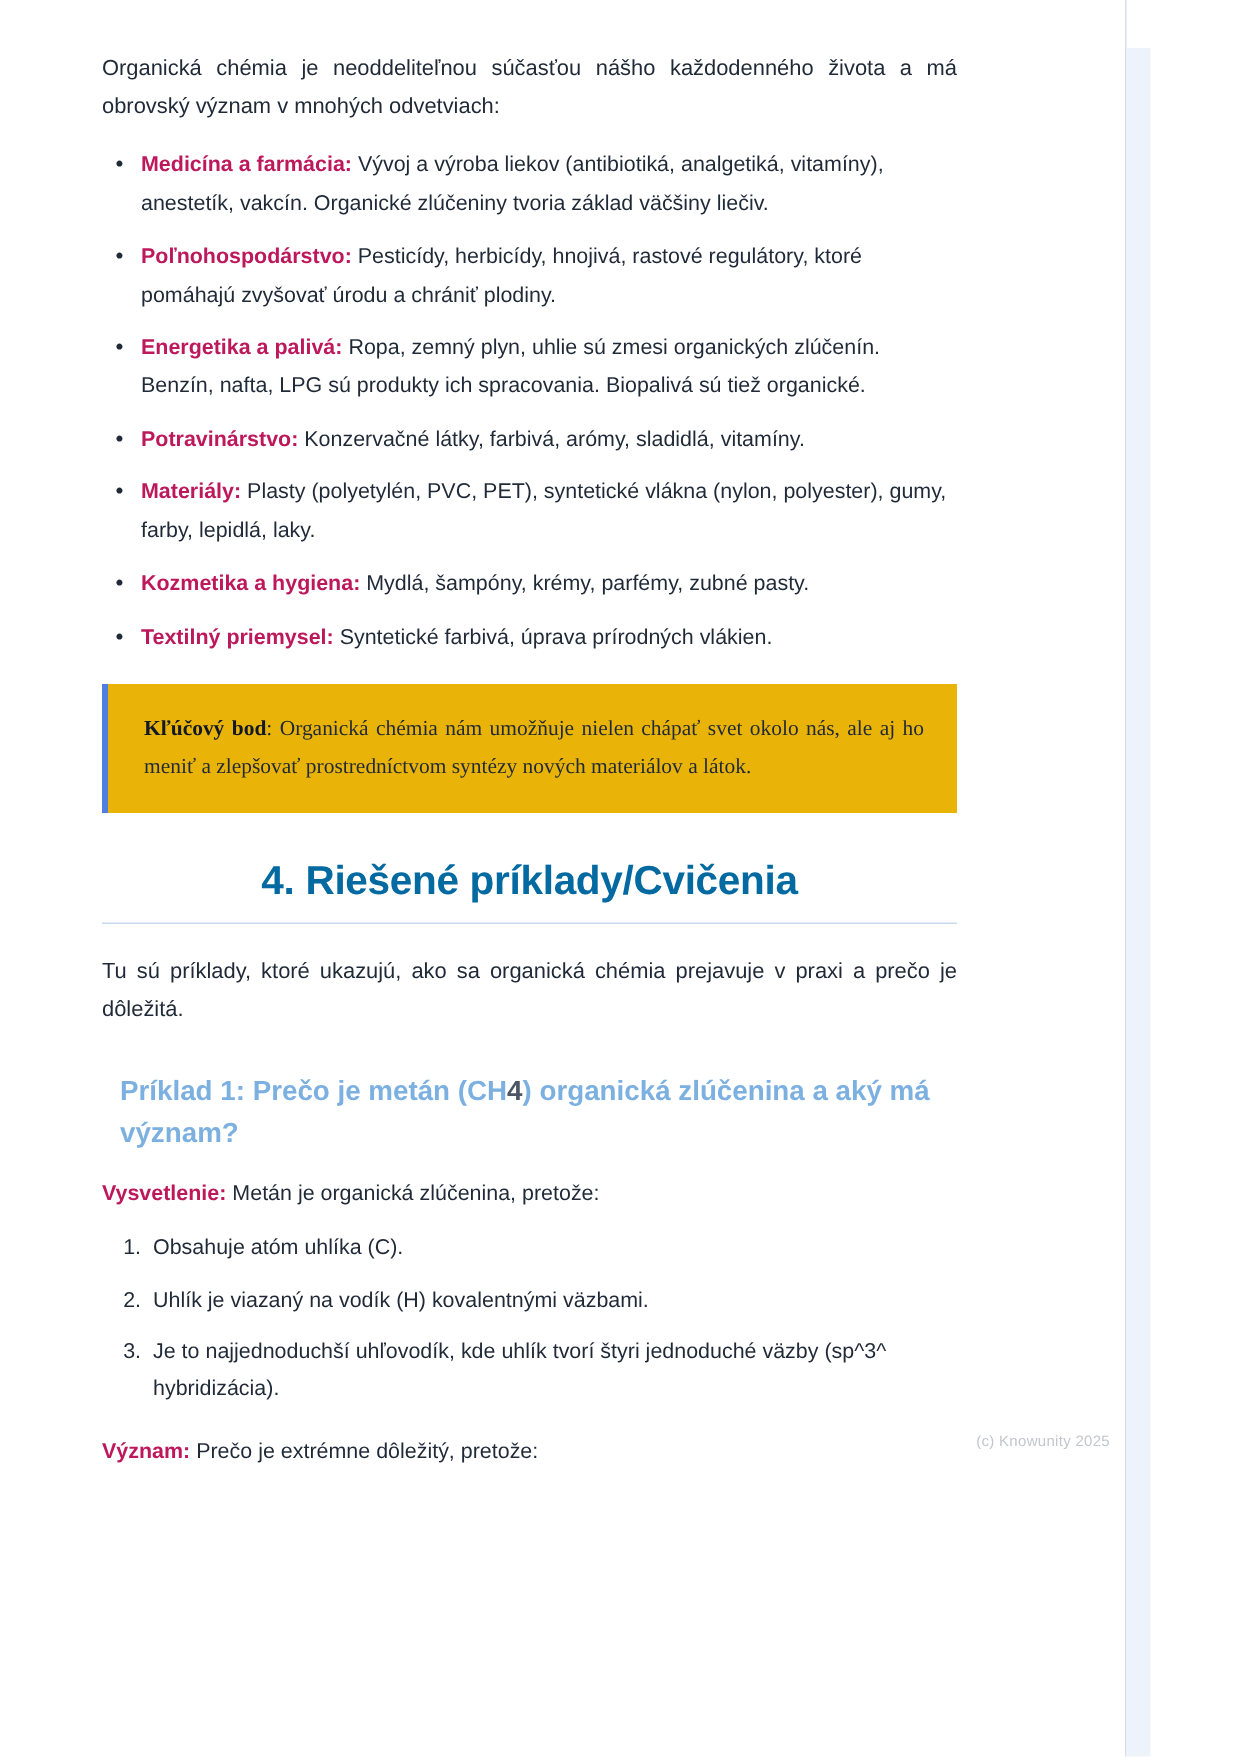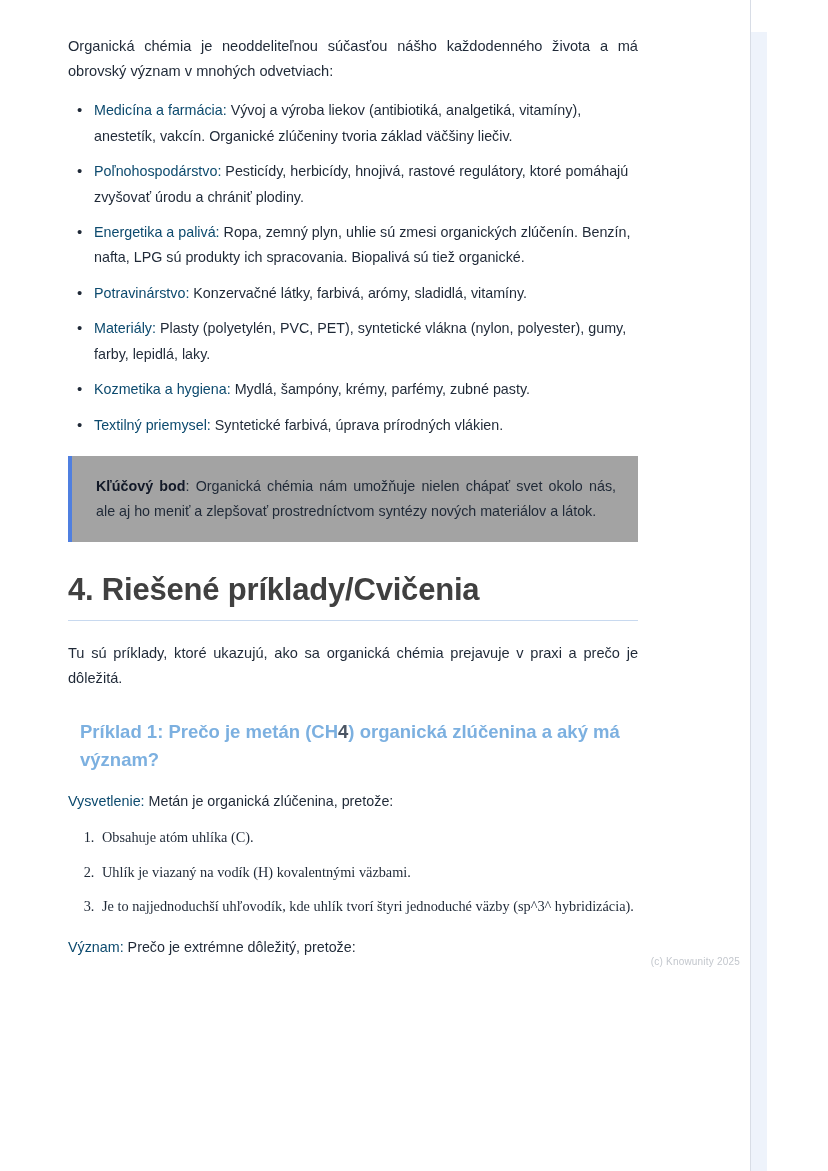--- a/index.html
+++ b/index.html
@@ -82,49 +82,51 @@
   }
   ul.bullets > li::before {
     content: "•";
     position: absolute;
     left: -17px;
     top: -1px;
     color: #1f2937;
     font-size: 15px;
   }
   li b, .bold {
-    font-weight: normal;
-    color: #0c4a6e;
+    font-weight: bold;
+    color: #be185d;
   }
 
   .callout {
     margin: 18px 0 26px 0;
-    background: #a3a3a3;
+    background: #eab308;
     border-left: 4px solid #4f7fe0;
     padding: 18px 22px 18px 24px;
     box-sizing: border-box;
+    font-family: Liberation Serif, serif;
   }
   .callout p {
     margin: 0;
     font-size: 14.3px;
     line-height: 1.76;
     color: #1f2937;
     text-align: justify;
   }
   .callout .lead {
     font-weight: bold;
     color: #111827;
   }
 
   h2.section-title {
-    font-size: 31px;
-    color: #404040;
+    font-size: 27px;
+    color: #0369a1;
     font-weight: bold;
     margin: 30px 0 0 0;
     letter-spacing: -0.2px;
+    text-align: center;
   }
   .section-rule {
     height: 1px;
     background: #c8d9ef;
     margin: 12px 0 20px 0;
   }
 
   h3.example-title {
     font-size: 18.5px;
     color: #7cb0e0;
@@ -146,21 +148,20 @@
   ol.numbered {
     margin: 0 0 16px 0;
     padding-left: 30px;
   }
   ol.numbered > li {
     font-size: 14.3px;
     line-height: 1.78;
     color: #1f2937;
     margin-bottom: 9px;
     padding-left: 4px;
-    font-family: Liberation Serif, serif;
   }
 
   .footer-credit {
     position: absolute;
     right: 88px;
     bottom: 46px;
     font-size: 10px;
     color: #c3c7cd;
     letter-spacing: 0.2px;
   }

